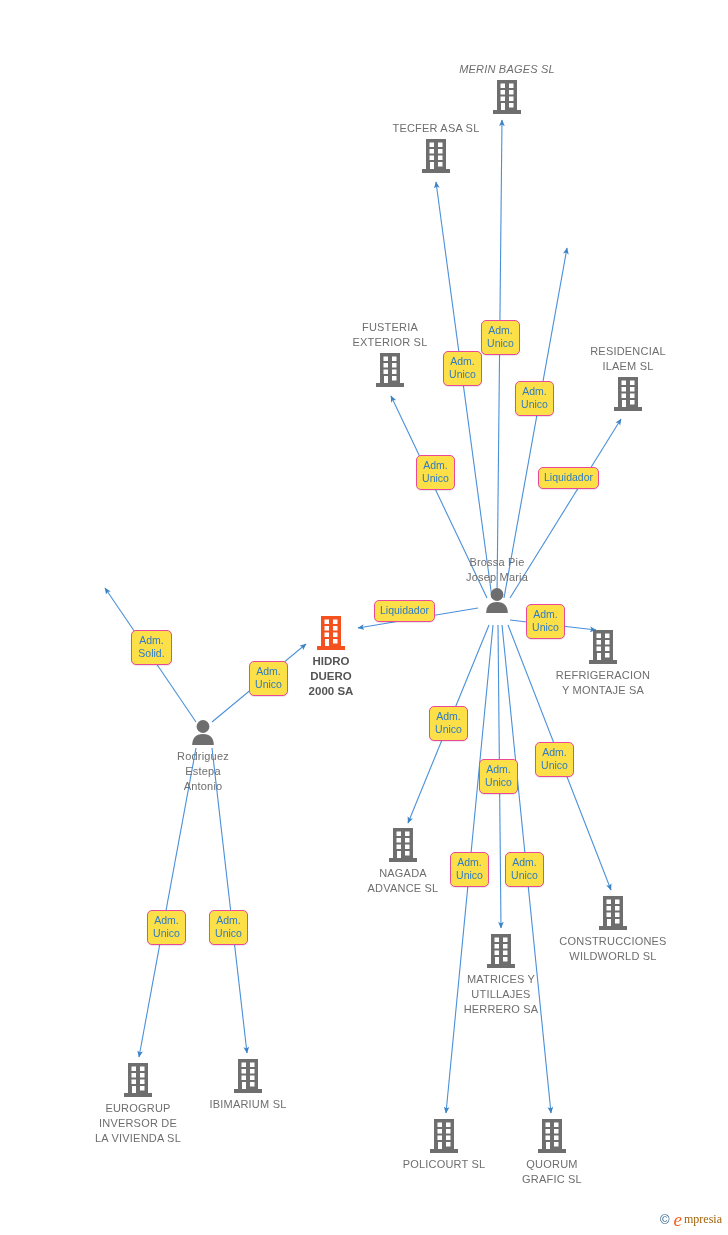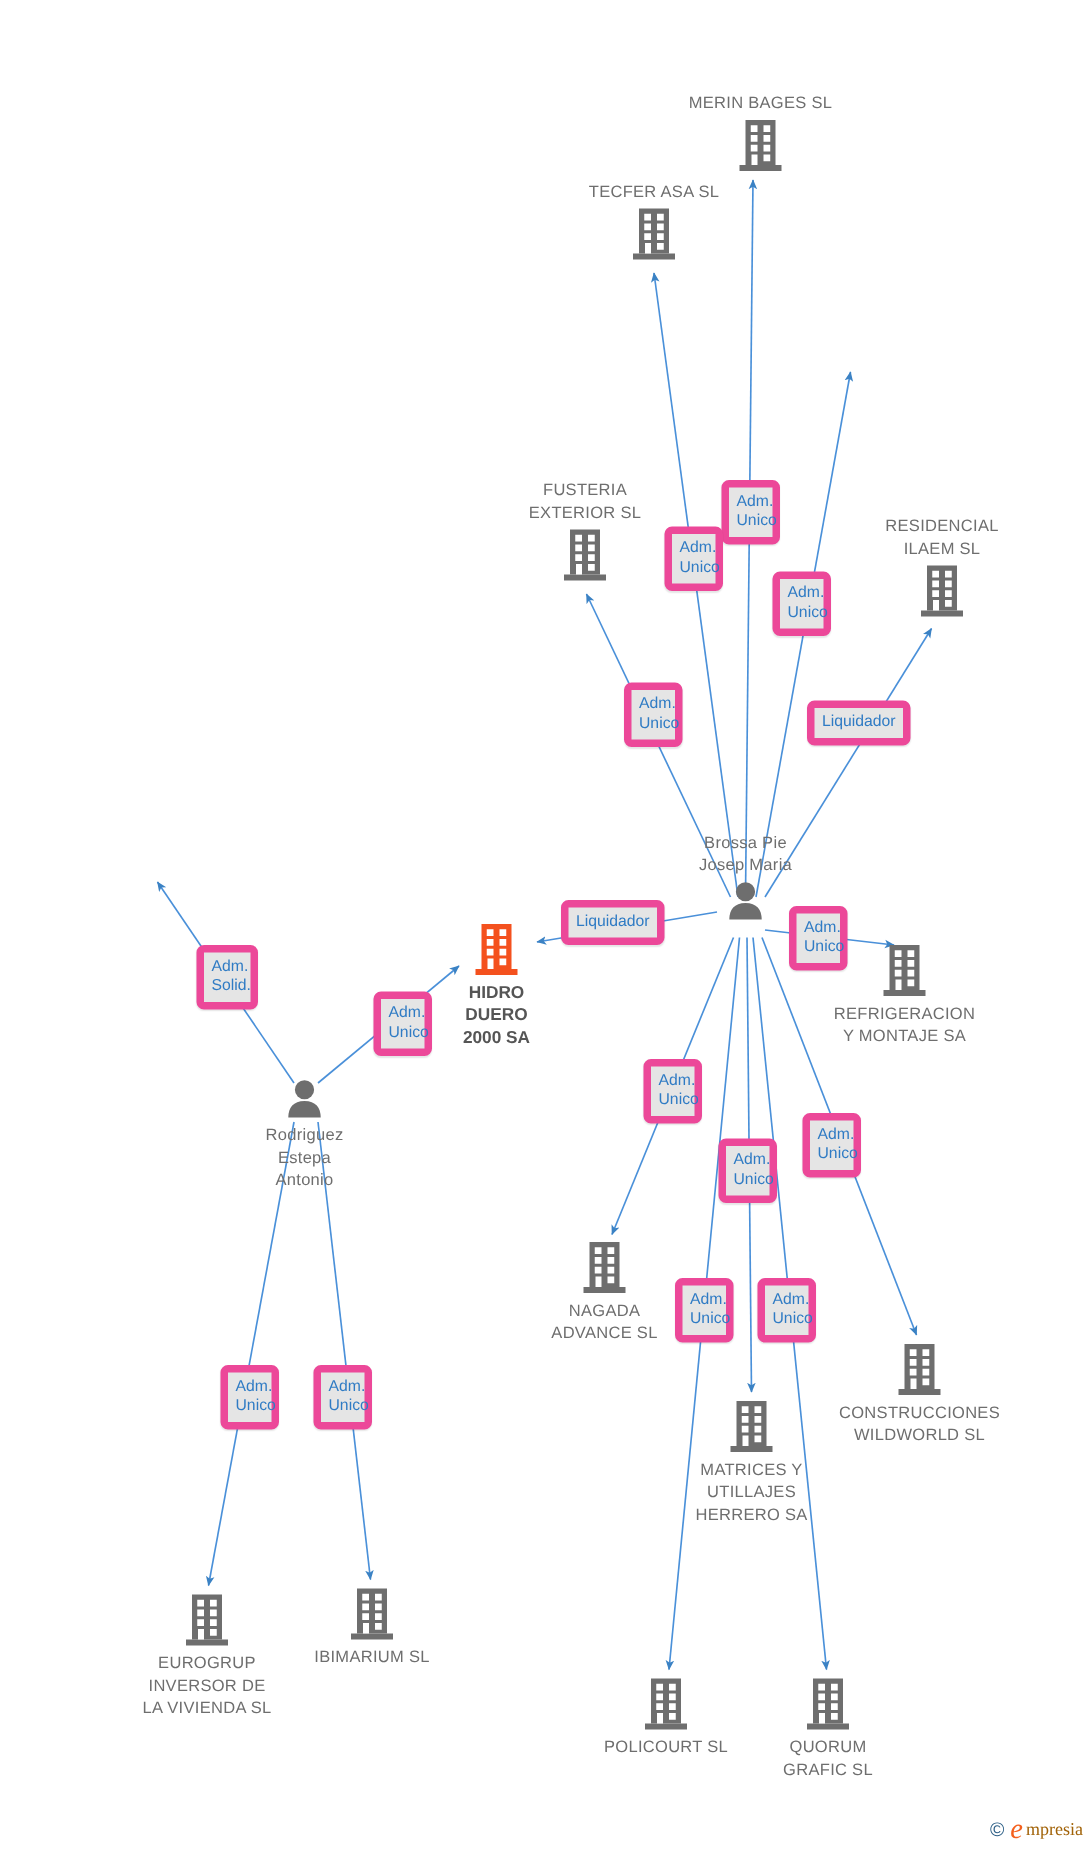--- a/index.html
+++ b/index.html
@@ -42,22 +42,22 @@
     font-weight:bold;
     font-size:11.5px;
     letter-spacing:0;
     text-align:center;
   }
 
   
   .rel{
     position:absolute;
     box-sizing:border-box;
-    background:#e5e5e5;
-    border:5px solid #ec4899;
+    background:#fde047;
+    border:1px solid #ec4899;
     border-radius:5px;
     color:#2f7bc4;
     font-size:10.5px;
     line-height:13px;
     text-align:center;
     padding:3px 5px 4px 5px;
     white-space:pre-line;
     box-shadow:0 1px 1px rgba(0,0,0,.10);
   }
   .rel.wide{white-space:nowrap;}
@@ -114,21 +114,21 @@
       <path d="M 493,625 L 446,1113"></path>
       <path d="M 502,625 L 551,1113"></path>
 
       <path d="M 196,722 L 105,588"></path>
       <path d="M 212,722 L 306,644"></path>
       <path d="M 196,748 L 139,1057"></path>
       <path d="M 212,748 L 247,1053"></path>
     </g>
   </svg>
 
-  <div class="node company above" style="left:507px;top:62px;">
+  <div class="node company above" style="left:507px;top:62px;font-style:italic;">
     <span class="caption">MERIN BAGES SL</span>
     <span class="glyph">
       <svg width="30" height="36" viewBox="0 0 30 36" xmlns="http://www.w3.org/2000/svg">
         <rect x="5" y="1" width="20" height="30" fill="#6e6e6e"></rect>
         <rect x="1" y="31" width="28" height="4" fill="#6e6e6e"></rect>
         <g fill="#ffffff">
           <rect x="8.5" y="4.5" width="4.5" height="4.5"></rect>
             <rect x="17" y="4.5" width="4.5" height="4.5"></rect>
           <rect x="8.5" y="11" width="4.5" height="4.5"></rect>
             <rect x="17" y="11" width="4.5" height="4.5"></rect>

